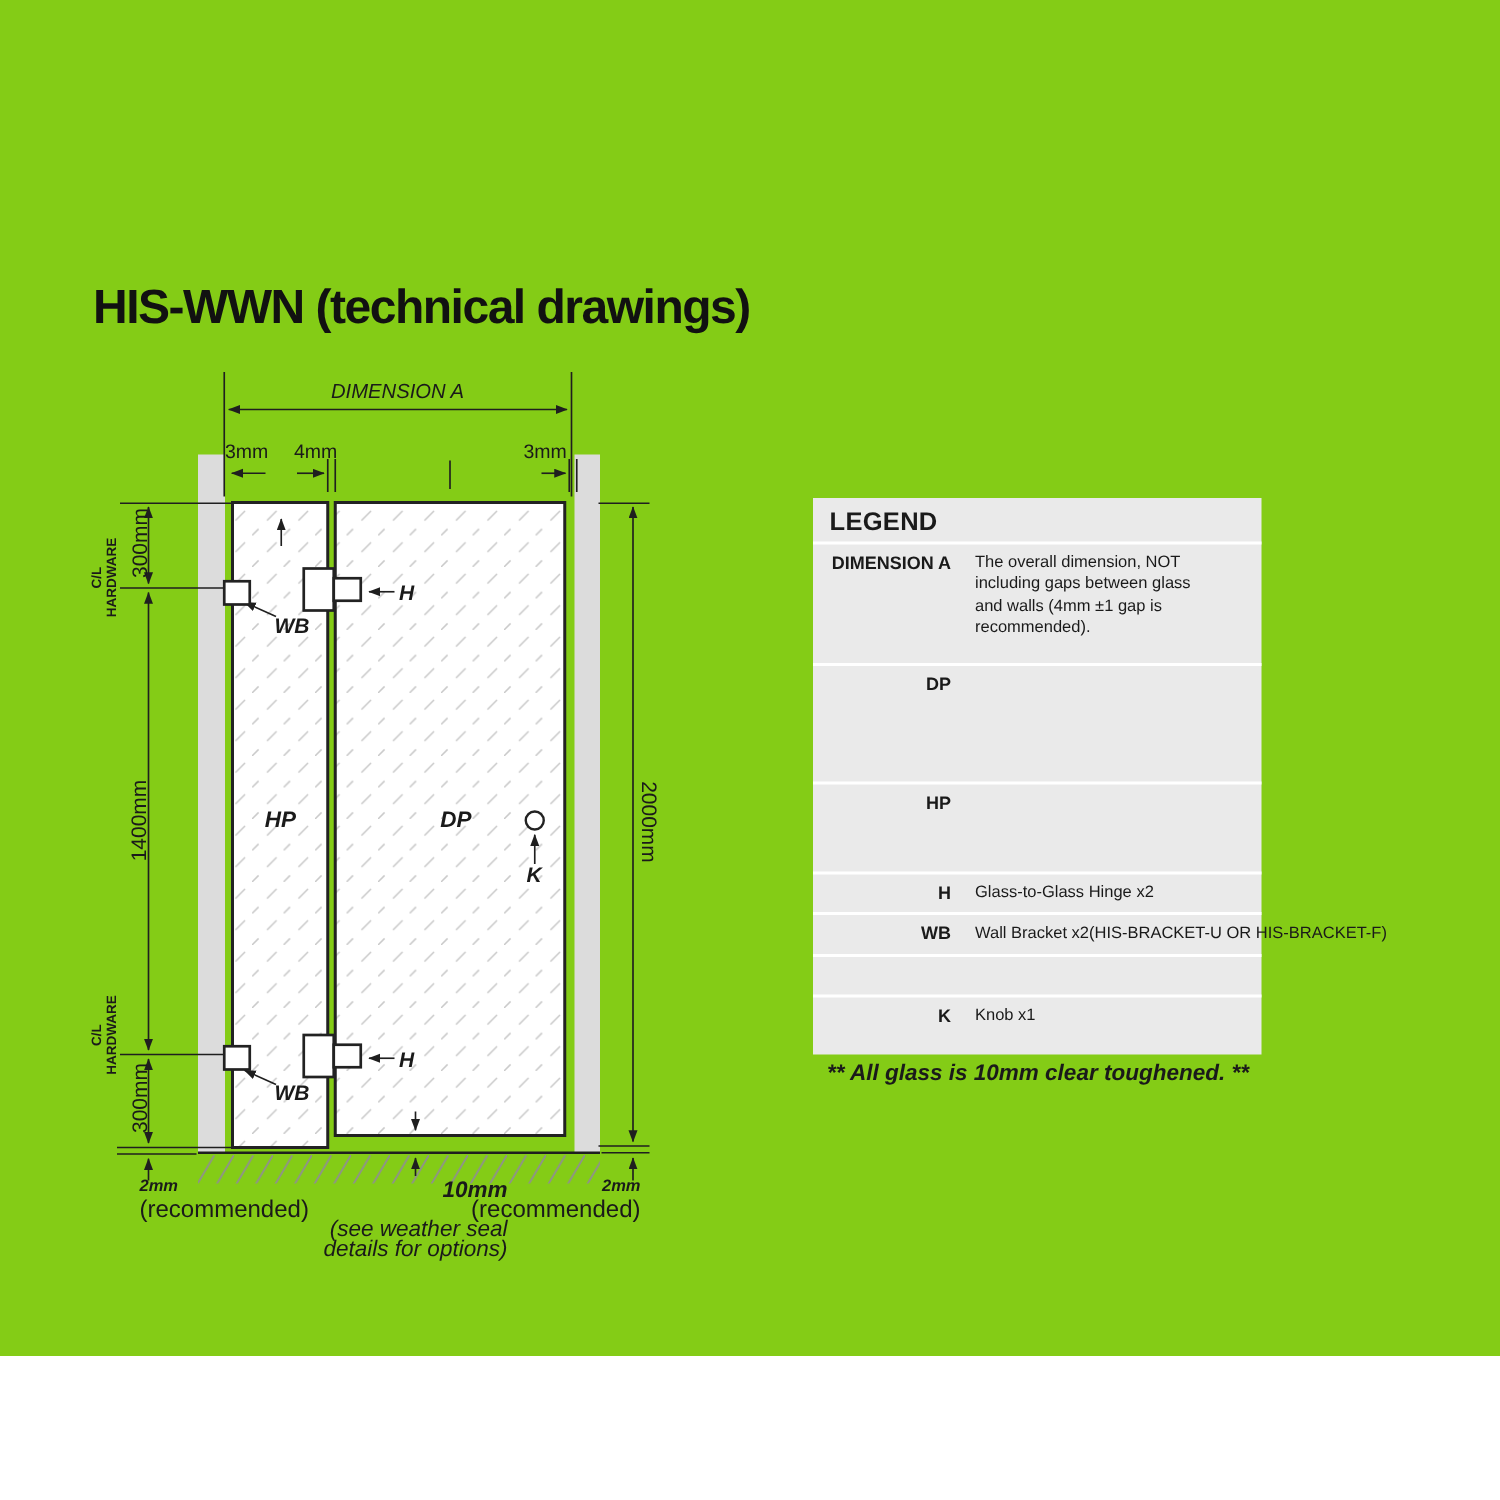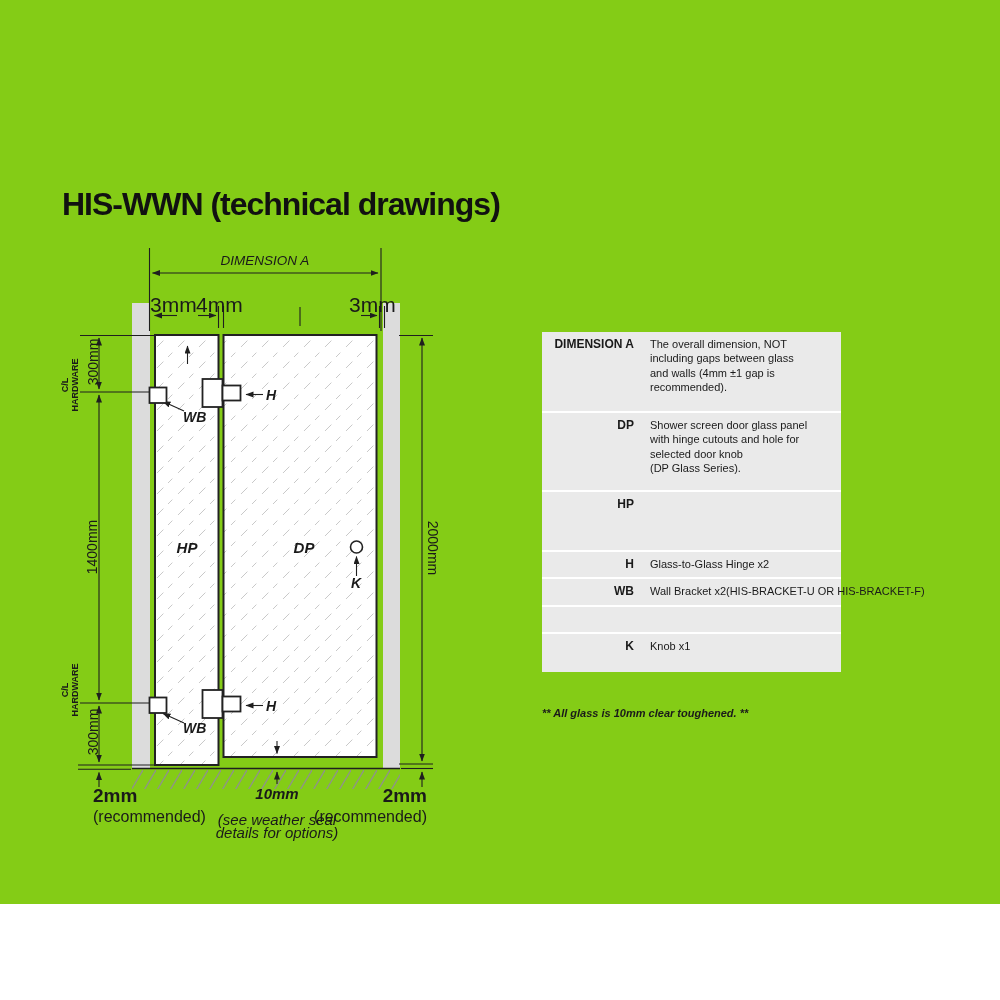--- a/index.html
+++ b/index.html
@@ -11,45 +11,45 @@
     position:absolute; left:62px; top:186px;
     font-size:32px; font-weight:bold; letter-spacing:-1px; white-space:nowrap; color:#111;
   }
   svg.draw { position:absolute; left:0; top:0; }
 
   .lbl { position:absolute; white-space:nowrap; color:#1a1a1a; }
   .ctr { transform:translate(-50%,-50%); }
   .rotccw { transform:translate(-50%,-50%) rotate(-90deg); }
   .rotcw  { transform:translate(-50%,-50%) rotate(90deg); }
   .dim-a { font-style:italic; font-size:13.5px; width:160px; text-align:center; }
-  .gap   { font-size:21px; }
+  .gap   { font-size:13px; }
   .rdim  { font-size:14px; }
   .clhw  { font-size:9px; font-weight:bold; line-height:9.5px; text-align:center; white-space:pre-line; }
   .panel-tag { font-style:italic; font-weight:bold; font-size:15px; }
   .part-tag  { font-style:italic; font-weight:bold; font-size:14px; }
-  .gapval  { font-size:19px; font-weight:bold; }
+  .gapval  { font-size:11px; font-weight:bold;font-style:italic; }
   .gapnote { font-size:16px; margin-top:1px; }
   .cnote   { font-style:italic; font-size:15px; line-height:12.5px; white-space:pre-line; margin-top:12px; }
-  .blk-c { text-align:center; transform:translateX(-50%); }
+  .blk-c { text-align:right; transform:translateX(-50%); }
   .blk-r { text-align:right; transform:translateX(-100%); }
   .c10 { font-style:italic; font-weight:bold; font-size:15px; }
 
   .legend { position:absolute; left:542px; top:332px; width:299px; background:#eaeaea; }
   .lg-header {
     height:31px; border-bottom:2px solid #fff; box-sizing:border-box;
     font-size:17px; font-weight:bold; padding:6px 0 0 11px; letter-spacing:0.2px;
   }
   .lg-row { display:flex; border-bottom:2px solid #fff; box-sizing:border-box; padding-top:5px; align-items:flex-start; }
   .lg-row.last { border-bottom:none; }
   .lg-key { flex:none; width:108px; padding-right:16px; box-sizing:border-box; text-align:right; font-weight:bold; font-size:12px; line-height:14.4px; }
   .lg-desc { font-size:11px; line-height:14.4px; white-space:pre-line; }
   .lg-desc.nowrap { white-space:nowrap; }
   .hr1{height:81px} .hr2{height:79px} .hr3{height:60px} .hr4{height:27px}
   .hr5{height:28px} .hr6{height:27px} .hr7{height:38px}
-  .lg-foot { position:absolute; left:542px; top:707px; width:300px; font-style:italic; font-size:11px; font-weight:bold; }
+  .lg-foot { position:absolute; left:542px; top:707px; width:300px; text-align:center; font-style:italic; font-size:15px; font-weight:bold; }
 </style>
 </head>
 <body>
 
 <div class="page">
 
   <div class="page-title">HIS-WWN (technical drawings)</div>
 
   <svg class="draw" width="1000" height="1000" viewBox="0 0 1000 1000">
     <defs>
@@ -158,33 +158,30 @@
     <div class="c10">10mm</div>
     <div class="cnote">(see weather seal
 details for options)</div>
   </div>
   <div class="lbl blk-r" style="left:427px; top:785px;">
     <div class="gapval">2mm</div>
     <div class="gapnote">(recommended)</div>
   </div>
 
   <div class="legend">
+    <div class="lg-header">LEGEND</div>
     <div class="lg-row hr1">
       <div class="lg-key">DIMENSION A</div>
       <div class="lg-desc">The overall dimension, NOT
 including gaps between glass
 and walls (4mm ±1 gap is
 recommended).</div>
     </div>
     <div class="lg-row hr2">
       <div class="lg-key">DP</div>
-      <div class="lg-desc">Shower screen door glass panel
-with hinge cutouts and hole for
-selected door knob
-(DP Glass Series).</div>
     </div>
     <div class="lg-row hr3">
       <div class="lg-key">HP</div>
     </div>
     <div class="lg-row hr4">
       <div class="lg-key">H</div>
       <div class="lg-desc">Glass-to-Glass Hinge x2</div>
     </div>
     <div class="lg-row hr5">
       <div class="lg-key">WB</div>

